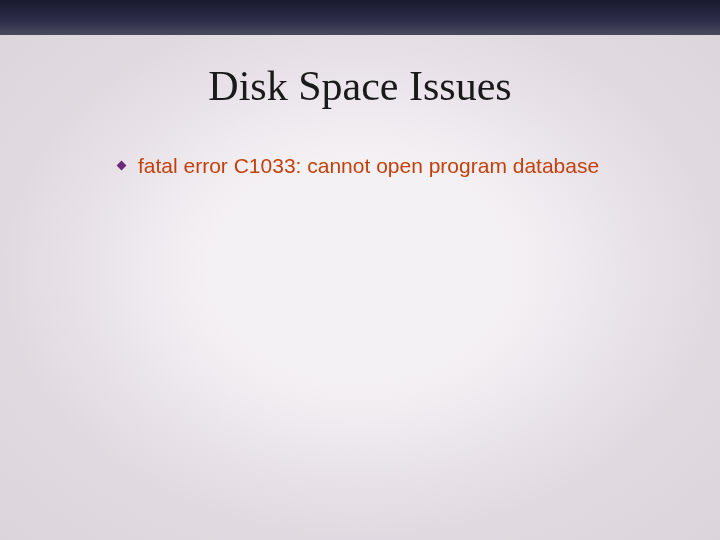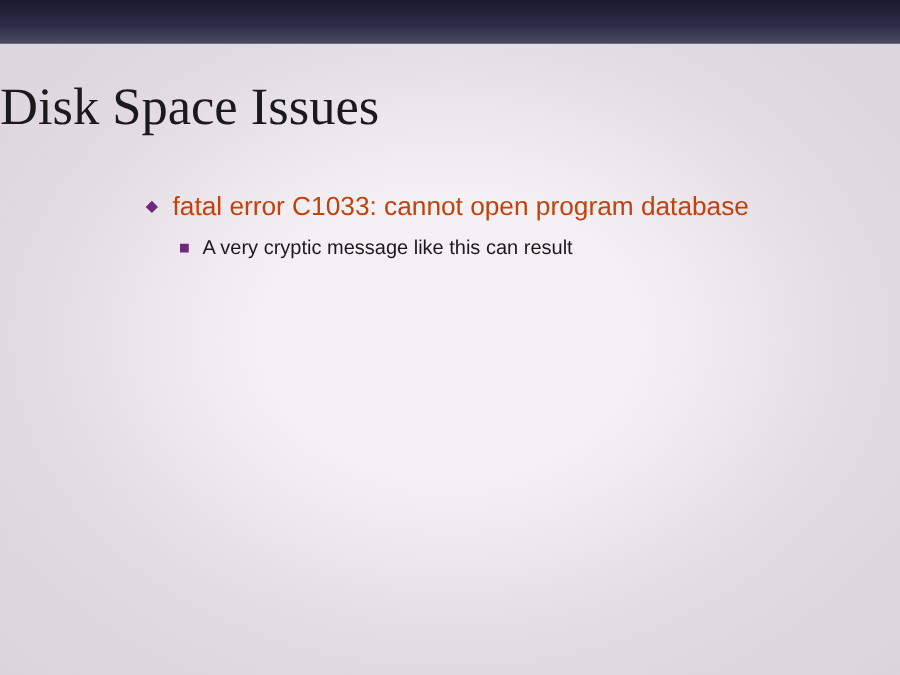--- a/index.html
+++ b/index.html
@@ -22,21 +22,21 @@
       top: 0;
       left: 0;
       width: 100%;
       height: 35px;
       background: linear-gradient(to bottom, #1a1a2e 0%, #2d2d4a 60%, #4a4a5e 100%);
     }
     .title {
       font-family: Georgia, 'Times New Roman', serif;
       font-size: 42px;
       color: #1a1a1a;
-      text-align: left;
+      text-align: center;
       padding-top: 62px;
       font-weight: normal;
     }
     .content {
       padding: 30px 60px 0 90px;
     }
     ul {
       list-style: none;
     }
     .level1 {
@@ -110,22 +110,17 @@
 <div class="top-decoration"></div>
 
 <h1 class="title">Disk Space Issues</h1>
 
 <div class="content">
   <ul>
     <li class="level1">
       <ul class="level2">
         <li>
           <div class="level2-item">fatal error C1033: cannot open program database</div>
-          <ul class="level3">
-            <li>
-              <div class="level3-item">A very cryptic message like this can result</div>
-            </li>
-          </ul>
         </li>
       </ul>
     </li>
   </ul>
 </div>
 
 </body></html>

